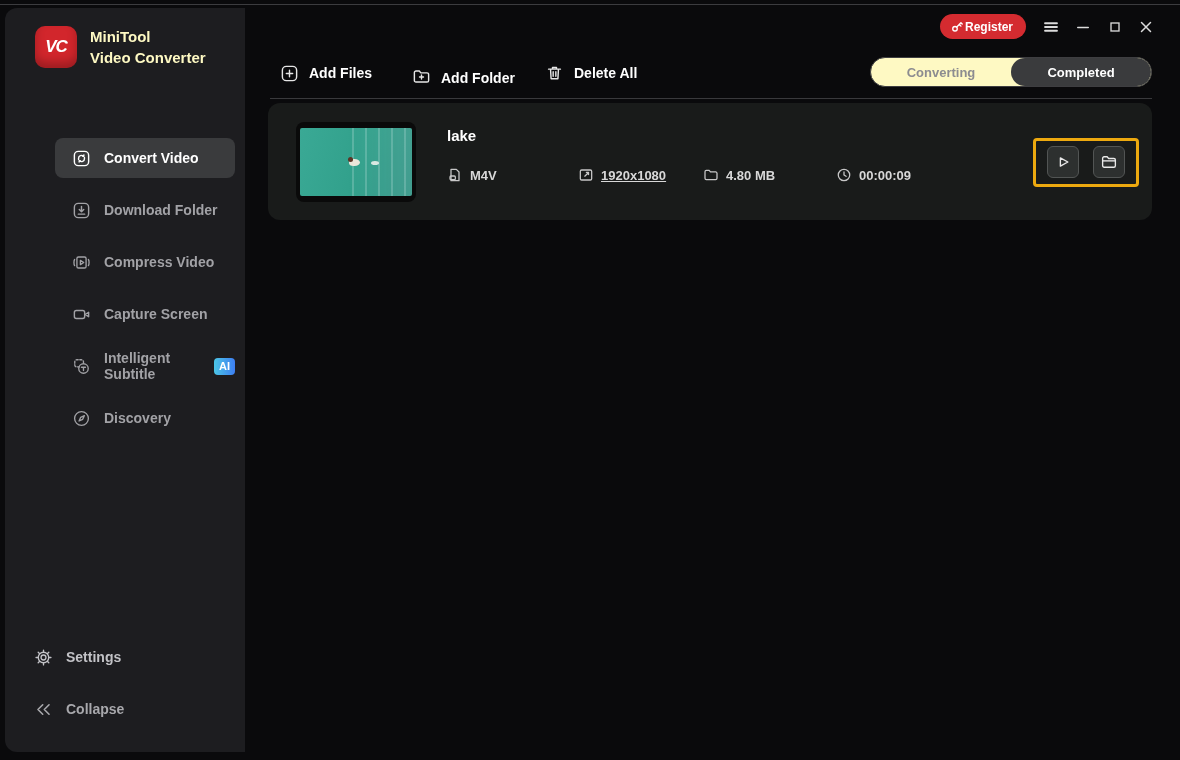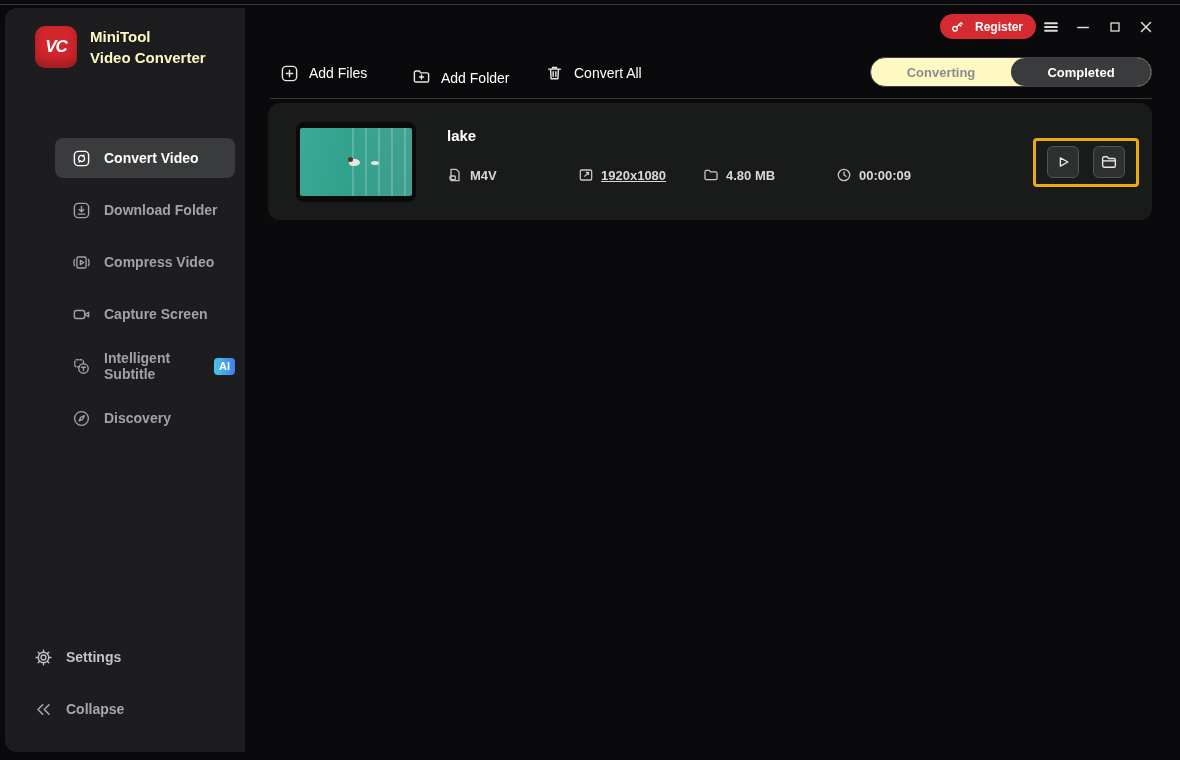--- a/index.html
+++ b/index.html
@@ -44,34 +44,34 @@
     position:absolute; left:12px; right:10px; height:40px;
     display:flex; align-items:center; padding-left:17px; gap:13px;
     color:#a8a8ac; font-size:14px; font-weight:bold; border-radius:8px; cursor:pointer;
   }
   .side-footer-item.settings { top:629px; color:#c2c2c6; }
   .side-footer-item.collapse { top:681px; }
 
   
   .register-btn {
     position:absolute; left:940px; top:14px; height:25px; padding:0 13px 0 10px;
-    border-radius:13px; background:#d42b30; display:flex; align-items:center; gap:10px;
+    border-radius:13px; background:#d42b30; display:flex; align-items:center; gap:0;
     color:#fff; font-size:12px; font-weight:bold; border:none; cursor:pointer;
   }
   .titlebar-btn {
     position:absolute; top:17px; width:20px; height:20px;
     display:flex; align-items:center; justify-content:center;
     color:#dcdcdc; background:none; border:none; cursor:pointer;
   }
   .tb-menu { left:1041px; } .tb-min { left:1073px; } .tb-max { left:1105px; } .tb-close { left:1136px; }
 
   
   .tool-btn {
     position:absolute; top:60px; height:26px; display:flex; align-items:center; gap:10px;
-    color:#fff; font-size:14px; font-weight:normal; background:none; border:none; cursor:pointer;
+    color:#fff; font-size:14px; font-weight:bold; background:none; border:none; cursor:pointer;
   }
   .tool-btn .ticon { width:19px; height:19px; display:flex; color:#e6e6e6; }
   .btn-add-files { left:280px; } .btn-add-folder { left:412px;align-items:flex-end; } .btn-delete-all { left:545px; }
 
   
   .tabs {
     position:absolute; left:870px; top:57px; width:282px; height:30px;
     border:1px solid #3e3e41; border-radius:16px; display:flex; overflow:hidden;
     background:#fef9c3;
   }
@@ -278,21 +278,21 @@
   <span>Add Folder</span>
 </button>
 
 <button class="tool-btn btn-delete-all">
   <span class="ticon">
     <svg viewBox="0 0 24 24" fill="none" stroke="currentColor" stroke-width="1.8" stroke-linecap="round" stroke-linejoin="round">
       <path d="M4.5 6.5h15M9.5 6.2V4.4h5v1.8M7 6.5l.7 12.1h8.6L17 6.5"></path>
       <path d="M10.3 9.8v5.6M13.7 9.8v5.6"></path>
     </svg>
   </span>
-  <span>Convert All</span>
+  <span>Delete All</span>
 </button>
 
 <div class="tabs">
   <div class="tab">Converting</div>
   <div class="tab active">Completed</div>
 </div>
 
 <div class="separator"></div>
 
 <div class="card">

